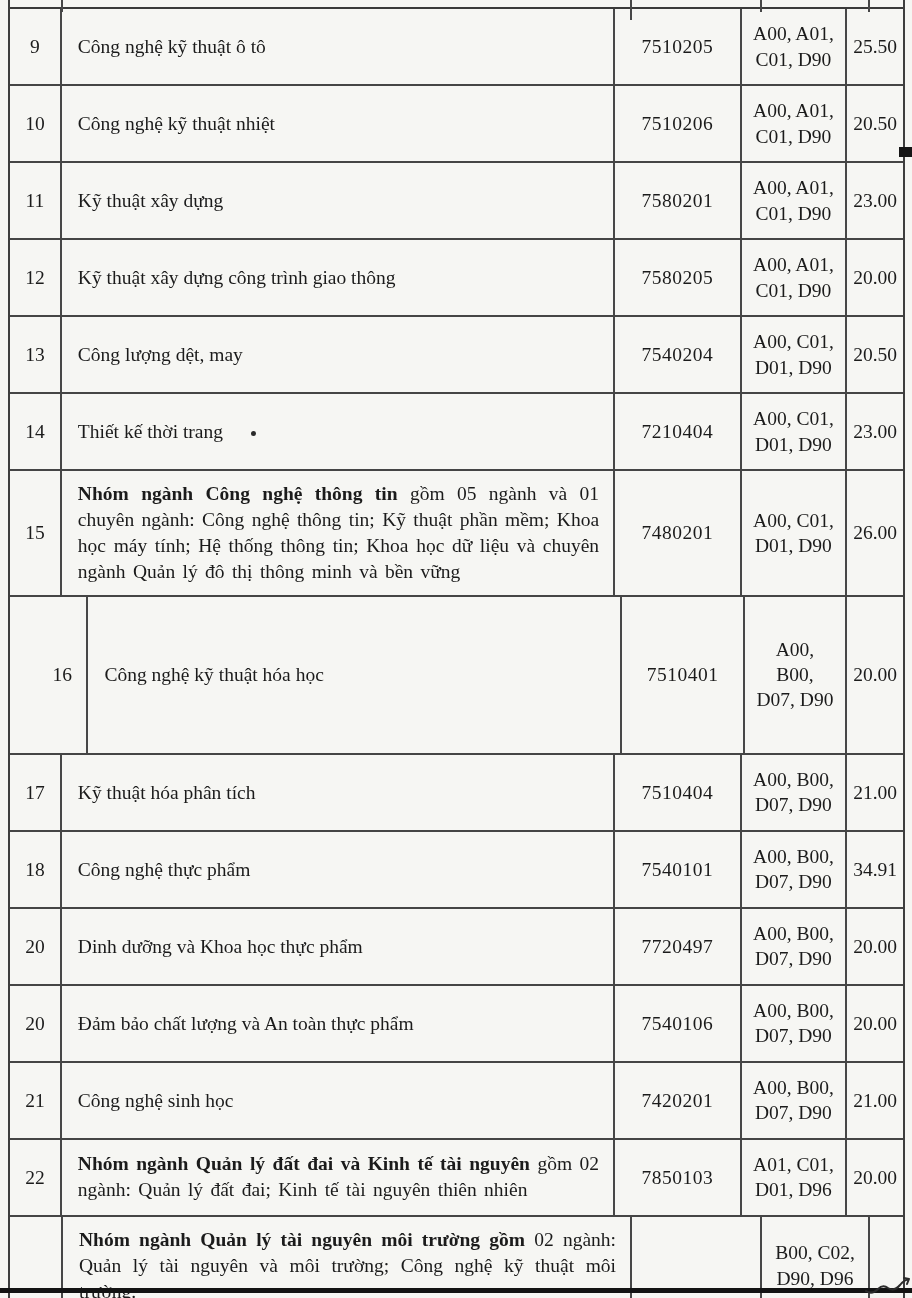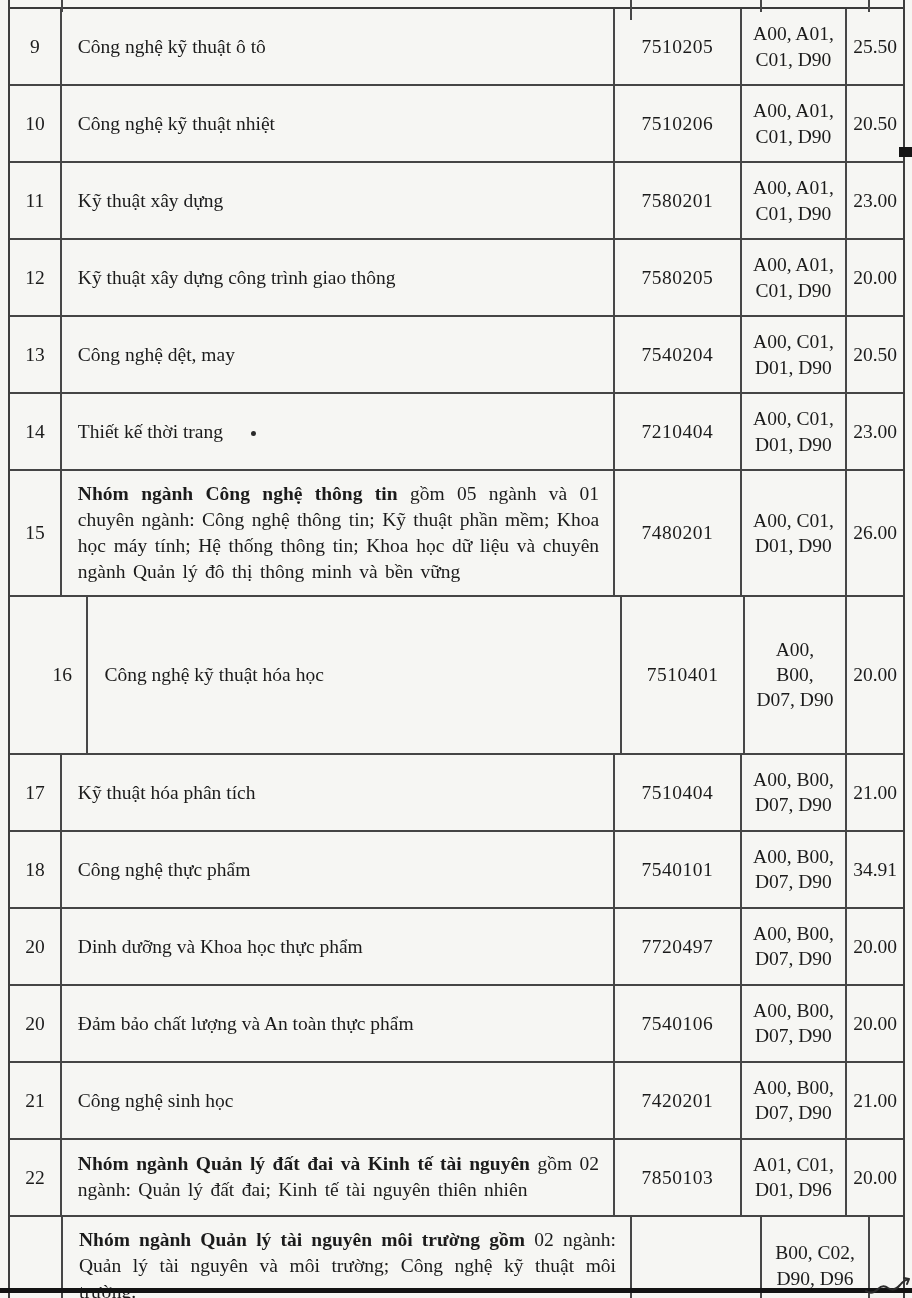--- a/index.html
+++ b/index.html
@@ -126,21 +126,21 @@
         </div>
       <div class="cell c-score">
           <span>20.00</span>
         </div>
     </div>
       <div class="t-row">
       <div class="cell c-no">
           <span>13</span>
         </div>
       <div class="cell c-name">
-          <span class="name-text">Công nghệ dệt, may</span>
+          <span class="name-text">Công lượng dệt, may</span>
         </div>
       <div class="cell c-code">
           <span>7540204</span>
         </div>
       <div class="cell c-blocks">
           <span>A00, C01, D01, D90</span>
         </div>
       <div class="cell c-score">
           <span>20.50</span>
         </div>

